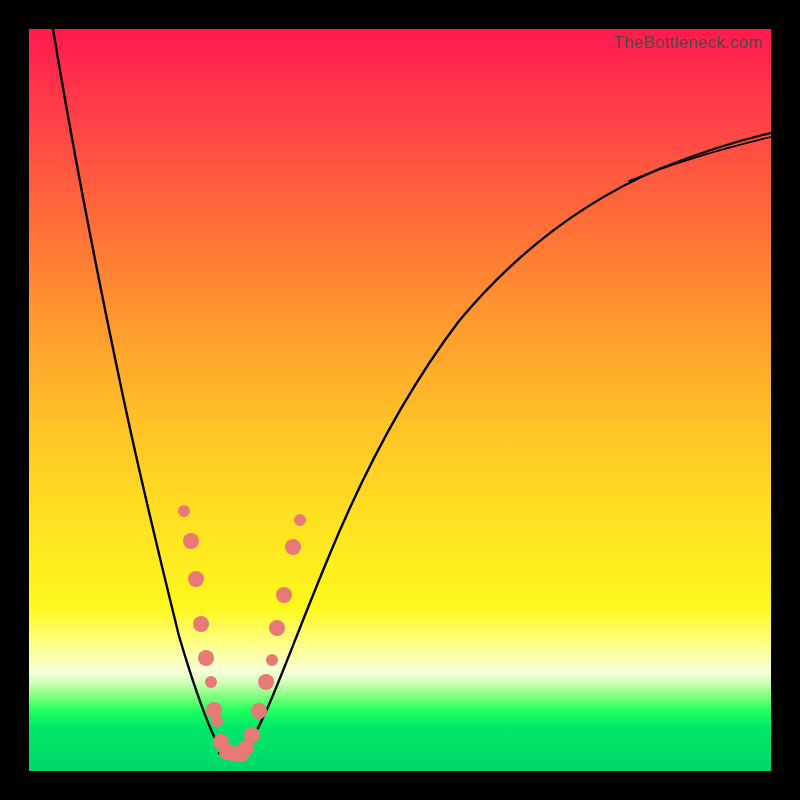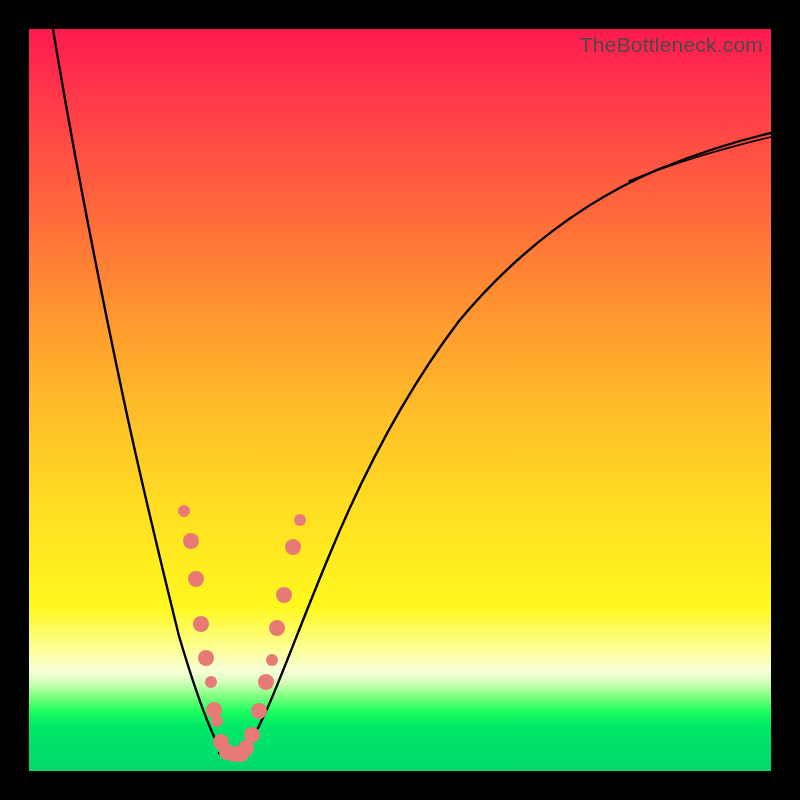--- a/index.html
+++ b/index.html
@@ -39,21 +39,21 @@
       #1cff5e 92%,
       #00e868 94%,
       #00d86a 100%
     );
   }
   .watermark {
     position: absolute;
     top: 4px;
     right: 8px;
     color: #4a4a4a;
-    font-size: 21px;
+    font-size: 17px;
     font-weight: 400;
     letter-spacing: 0.2px;
     user-select: none;
   }
   svg.curve {
     position: absolute;
     inset: 0;
     width: 742px;
     height: 742px;
     overflow: visible;

